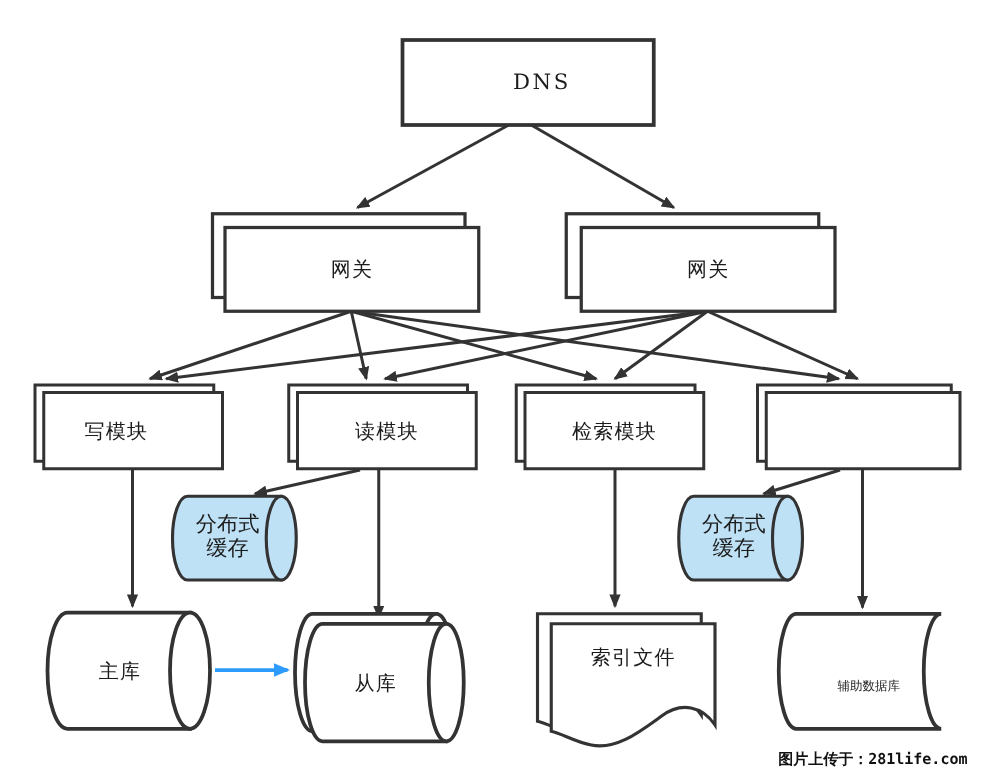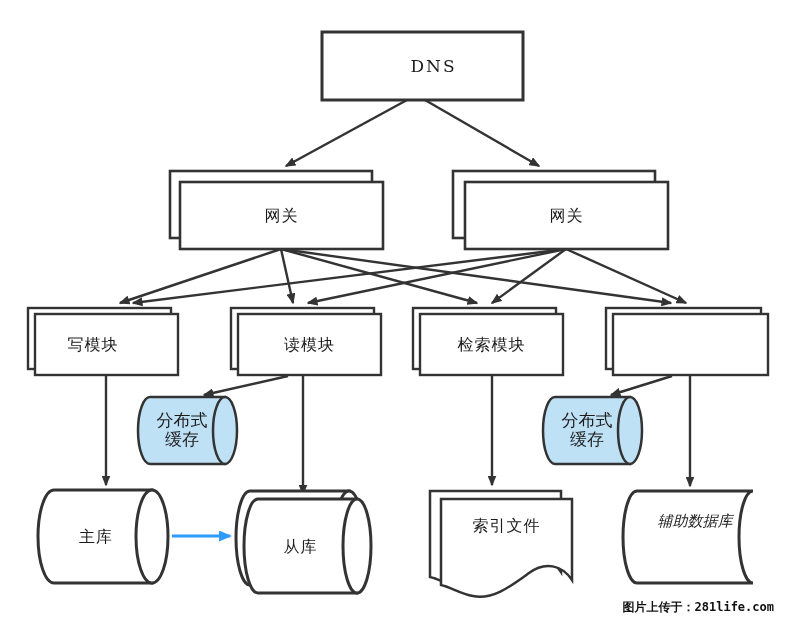--- a/index.html
+++ b/index.html
@@ -144,16 +144,16 @@
   <div class="lbl" style="left:35px;top:335px;width:116px;">写模块</div>
   <div class="lbl" style="left:226px;top:335px;width:143px;margin-left:12px;">读模块</div>
   <div class="lbl" style="left:420px;top:335px;width:143px;">检索模块</div>
 
   <div class="lbl cache" style="left:149px;top:411px;width:66px;">分布式缓存</div>
   <div class="lbl cache" style="left:554px;top:411px;width:66px;">分布式缓存</div>
 
   <div class="lbl" style="left:40px;top:527px;width:112px;">主库</div>
   <div class="lbl" style="left:244px;top:537px;width:113px;">从库</div>
   <div class="lbl" style="left:441px;top:516px;width:131px;">索引文件</div>
-  <div class="lbl" style="left:637px;top:512px;width:116px;font-size:15px;letter-spacing:0;font-style:italic;">辅助数据库</div>
+  <div class="lbl" style="left:637px;top:544px;width:116px;font-size:10px;letter-spacing:0;">辅助数据库</div>
 
   <div class="watermark">图片上传于：281life.com</div>
 </div>
 
 </body></html>

